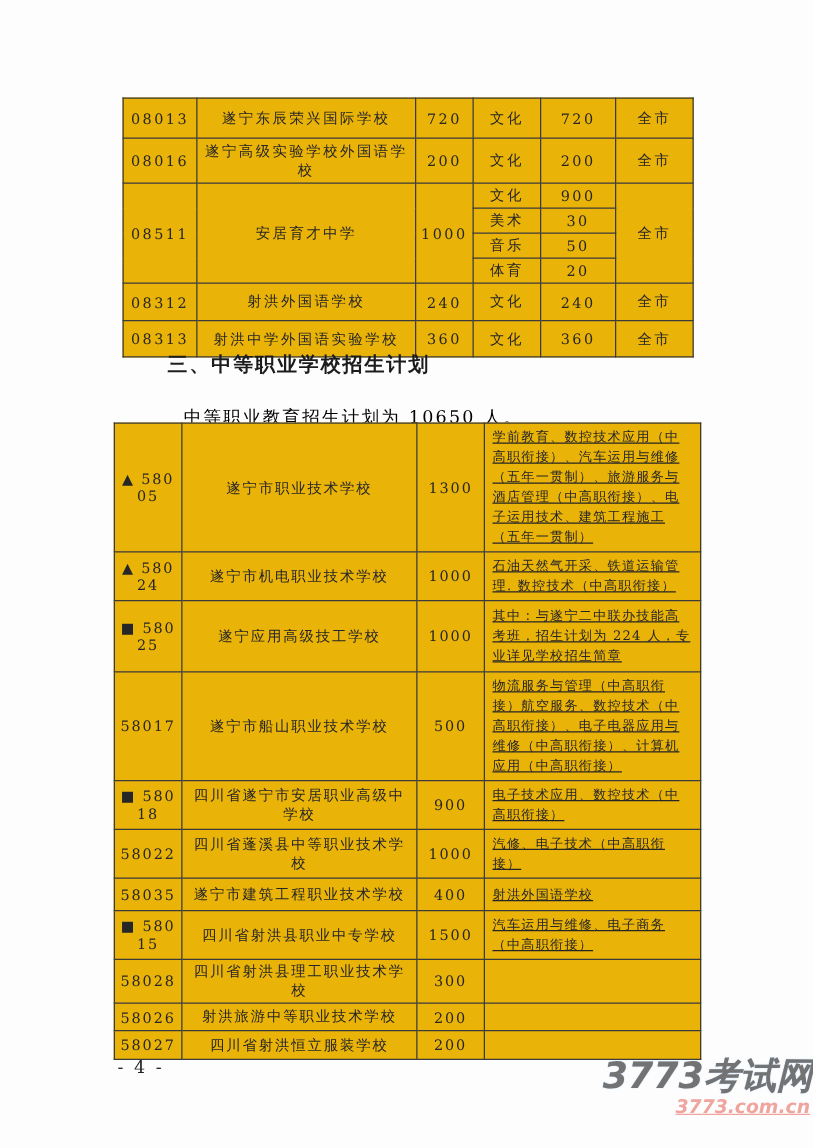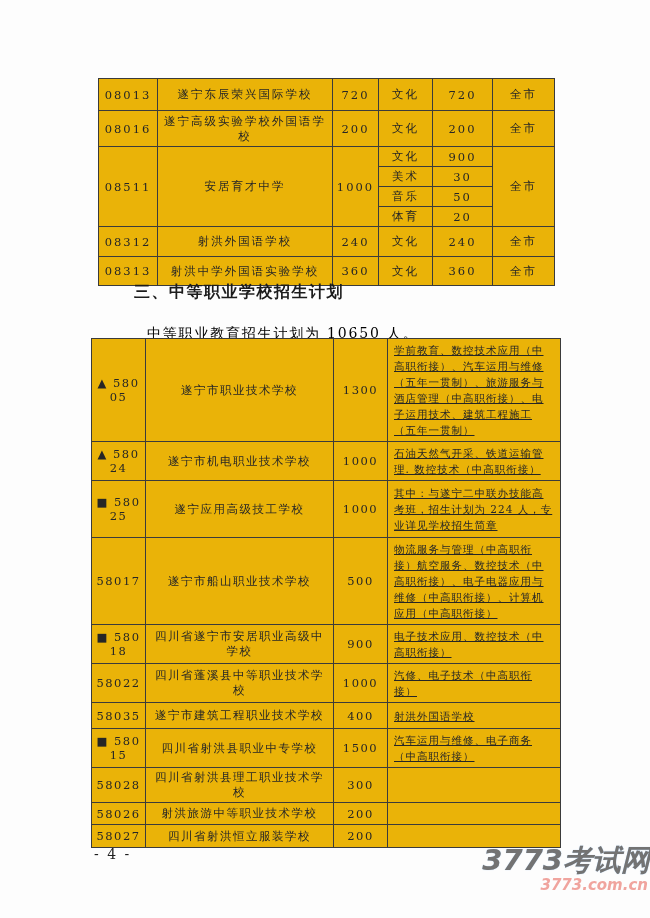--- a/index.html
+++ b/index.html
@@ -60,20 +60,21 @@
     letter-spacing:0px;
     color:#737373;
     text-shadow:0 0 1px #a9ccf0;
     white-space:nowrap;
   }
   .wm-url{
     font-size:15px;font-weight:bold;font-style:italic;
     color:#f0a49e;
     margin-top:3px;margin-right:2px;
     white-space:nowrap;
+    text-decoration:underline;
   }
 </style>
 </head>
 <body>
 
 <table class="t1">
   <colgroup>
     <col style="width:59px">
       <col style="width:175px">
       <col style="width:46px">

